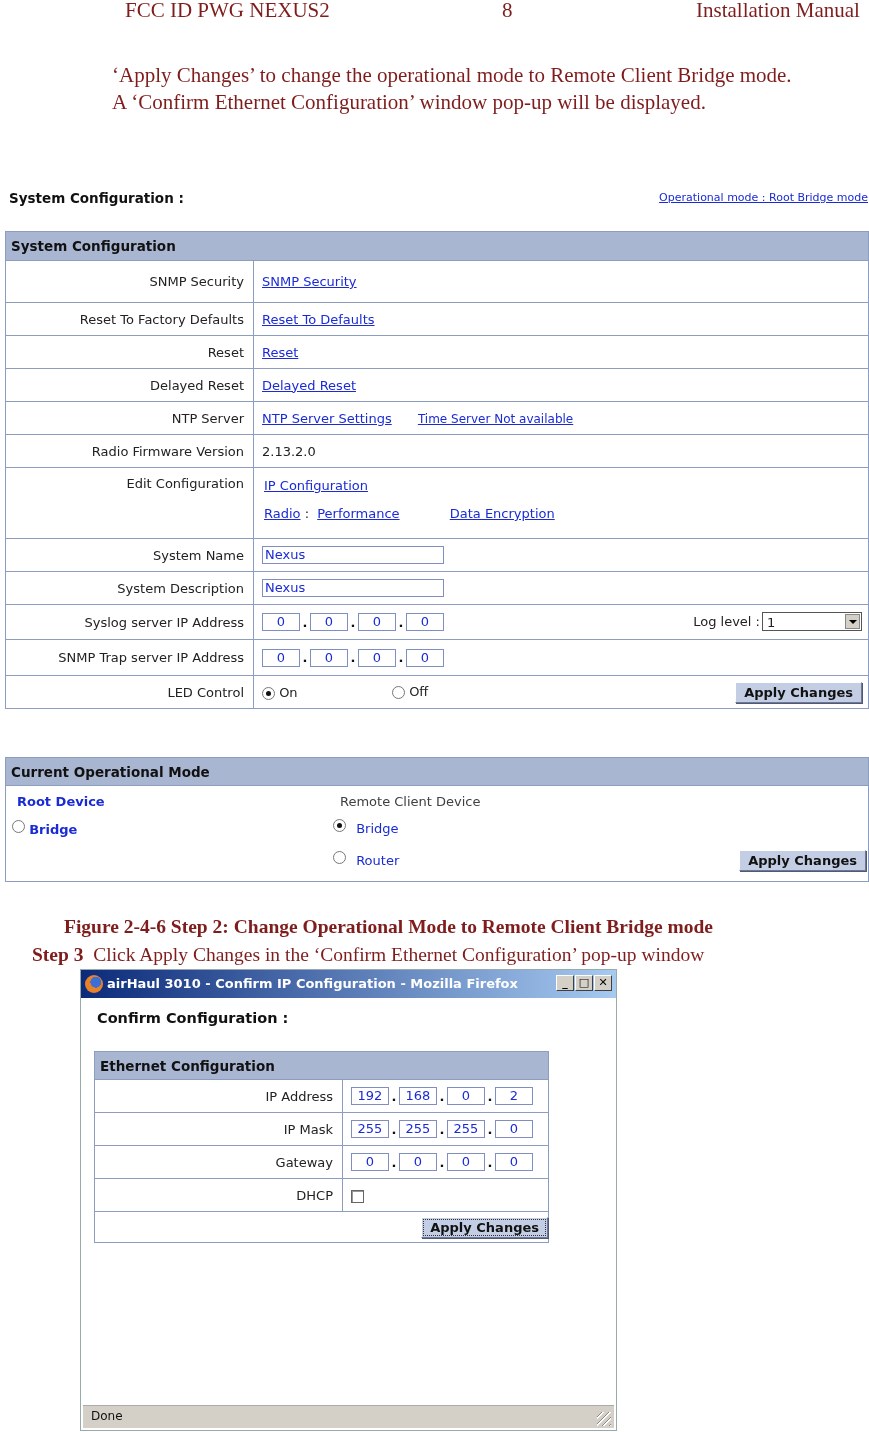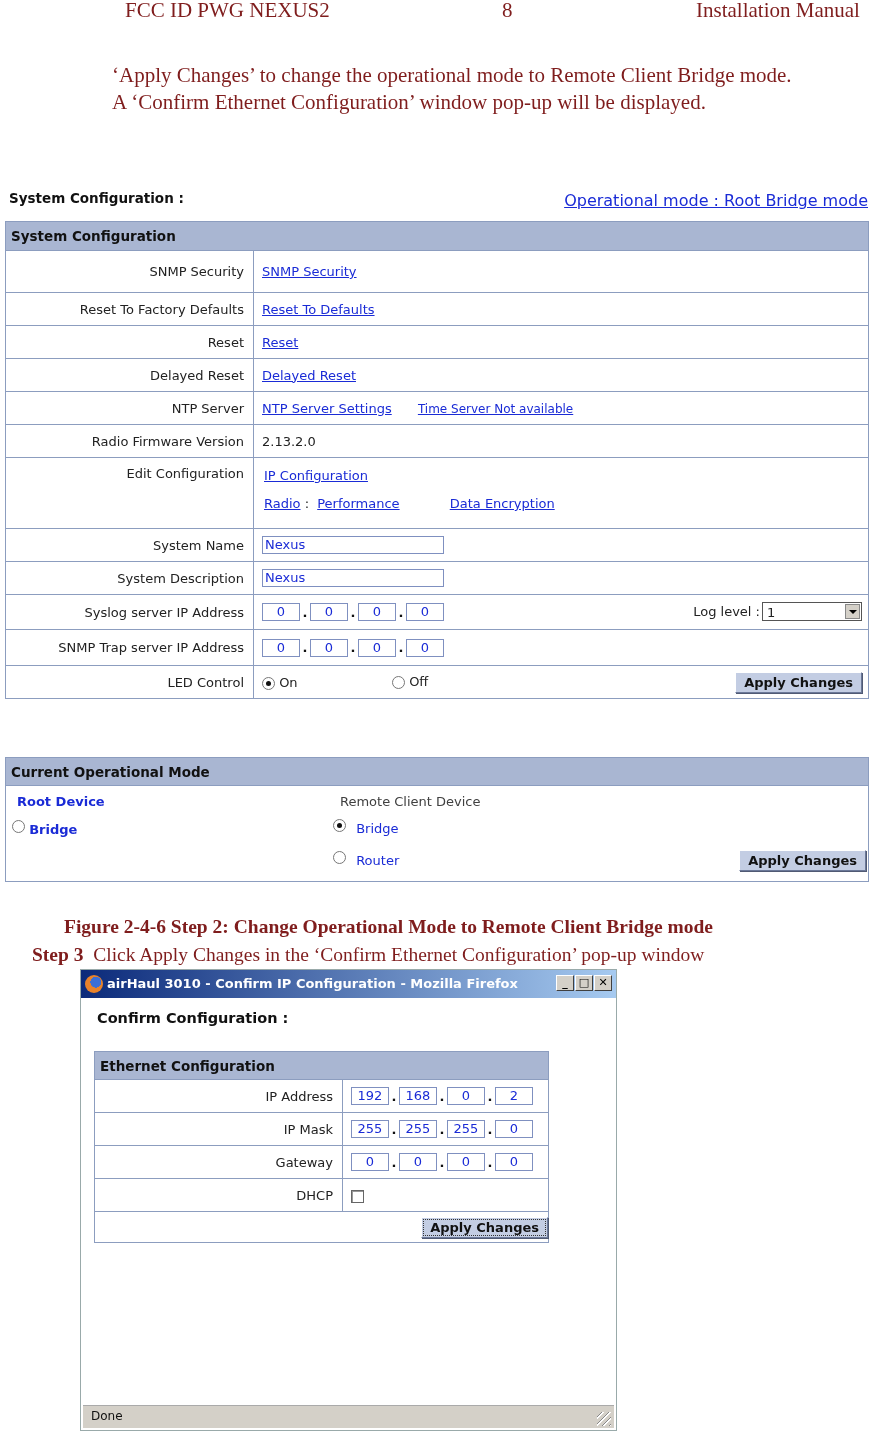--- a/index.html
+++ b/index.html
@@ -4,21 +4,21 @@
 <style>
   html, body { margin:0; padding:0; background:#ffffff; }
   body { width:869px; height:1432px; position:relative; overflow:hidden; font-family:"DejaVu Sans", sans-serif; }
   .serif { font-family:Liberation Serif, serif; color:#7f1d1d;margin-left:32px; }
   .page-header { position:absolute; top:0; left:0; width:869px; height:26px; font-size:21px; }
   .page-header span { position:absolute; top:-2px; }
   .intro { position:absolute; left:80px; top:62px; font-size:21px; line-height:27px; }
 
   .ui { font-family:"DejaVu Sans", sans-serif; font-size:13px; color:#222; }
   .sec-title { position:absolute; left:9px; top:190px; font-weight:bold; font-size:13.5px; color:#111; }
-  .opmode-link { position:absolute; right:1px; top:191px; font-size:16px; color:#1a2bd6; text-decoration:underline;text-align:center; }
+  .opmode-link { position:absolute; right:1px; top:191px; font-size:11px; color:#1a2bd6; text-decoration:underline;text-align:center; }
   a, .lnk { color:#1a2bd6; text-decoration:underline; cursor:pointer; }
 
   table.cfg { position:absolute; border-collapse:collapse; background:#fff; }
   table.cfg td { border:1px solid #8c9dbf; padding:0; }
   .hdr { background:#a9b6d2; font-weight:bold; font-size:13.5px; color:#111; padding-left:5px !important; height:27px; }
   .lbl { text-align:right; padding-right:9px !important; width:238px; color:#222; }
   .val { padding-left:8px !important; }
   .ipbox { display:inline-block; width:36px; height:16px; border:1px solid #7f90c0; text-align:center; color:#1a2bd6; font-size:13px; line-height:16px; vertical-align:middle; background:#fff; }
   .dot { display:inline-block; width:10px; text-align:center; font-weight:bold; color:#111; vertical-align:middle; }
   .txtbox { display:inline-block; width:178px; height:16px; border:1px solid #7f90c0; color:#1a2bd6; padding-left:2px; line-height:16px; font-size:13px; vertical-align:middle; }
@@ -54,21 +54,21 @@
 
 <div class="intro serif">
   <div>‘Apply Changes’ to change the operational mode to Remote Client Bridge mode.</div>
   <div>A ‘Confirm Ethernet Configuration’ window pop-up will be displayed.</div>
 </div>
 
 <div class="ui">
   <div class="sec-title">System Configuration :</div>
   <a class="opmode-link">Operational mode : Root Bridge mode</a>
 
-  <table class="cfg" style="left:5px; top:221px; width:864px;">
+  <table class="cfg" style="left:5px; top:231px; width:864px;">
     <tbody>
         <tr style="height:29px">
           <td colspan="2" class="hdr">System Configuration</td>
         </tr>
     <tr style="height:42px">
       <td class="lbl">SNMP Security</td>
       <td class="val"><a>SNMP Security</a></td>
     </tr>
     <tr style="height:33px">
       <td class="lbl">Reset To Factory Defaults</td>

